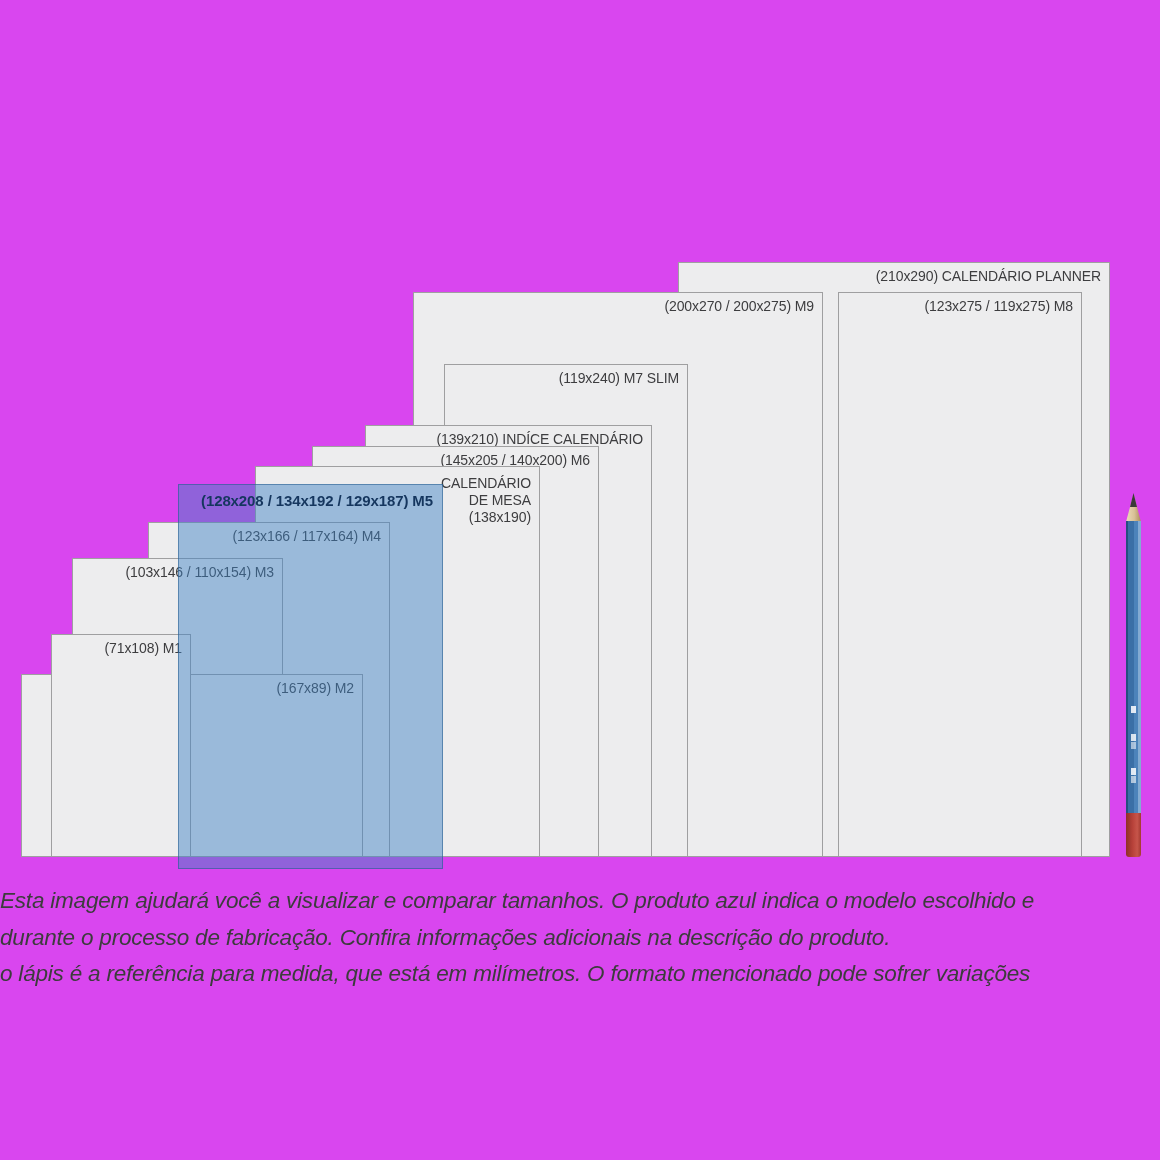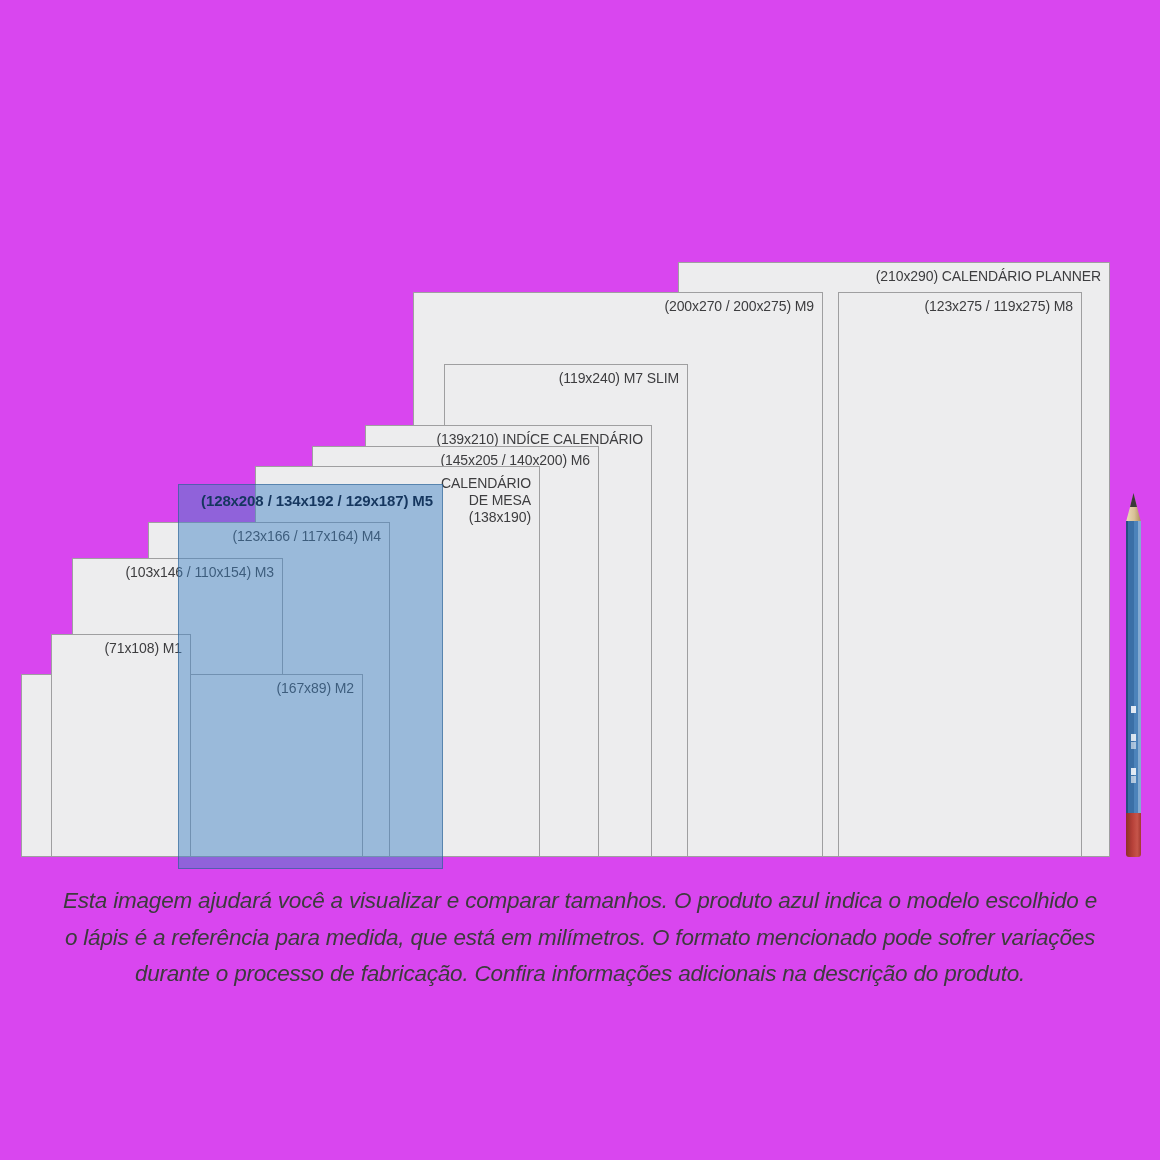--- a/index.html
+++ b/index.html
@@ -50,21 +50,21 @@
     box-shadow:0 28px 0 rgba(255,255,255,0.8),0 36px 0 rgba(255,255,255,0.55),0 62px 0 rgba(255,255,255,0.85),0 70px 0 rgba(255,255,255,0.6);
   }
   .pencil-end{
     position:absolute;left:0;top:320px;width:15px;height:44px;
     background:linear-gradient(90deg,#8e2f28 0%,#b8423a 45%,#c6554a 75%,#a33a31 100%);
     border-radius:0 0 3px 3px;
   }
   
   .footer{
     position:absolute;left:0;top:883px;width:1160px;
-    text-align:center;font-style:italic;
+    text-align:left;font-style:italic;
     font-size:22.5px;line-height:36.5px;color:#3c3c3c;
     letter-spacing:-0.2px;
   }
 </style>
 </head>
 <body>
 
 <div class="canvas">
 
   <div class="rect" style="left:678px;top:262px;width:432px;height:595px;">
@@ -122,17 +122,17 @@
     <div class="pencil-wood"></div>
     <div class="pencil-tip"></div>
     <div class="pencil-body">
       <div class="pencil-brand"></div>
     </div>
     <div class="pencil-end"></div>
   </div>
 
   <div class="footer">
     <div>Esta imagem ajudará você a visualizar e comparar tamanhos. O produto azul indica o modelo escolhido e</div>
+    <div>durante o processo de fabricação. Confira informações adicionais na descrição do produto.</div>
     <div>o lápis é a referência para medida, que está em milímetros. O formato mencionado pode sofrer variações</div>
-    <div>durante o processo de fabricação. Confira informações adicionais na descrição do produto.</div>
   </div>
 
 </div>
 
 </body></html>

